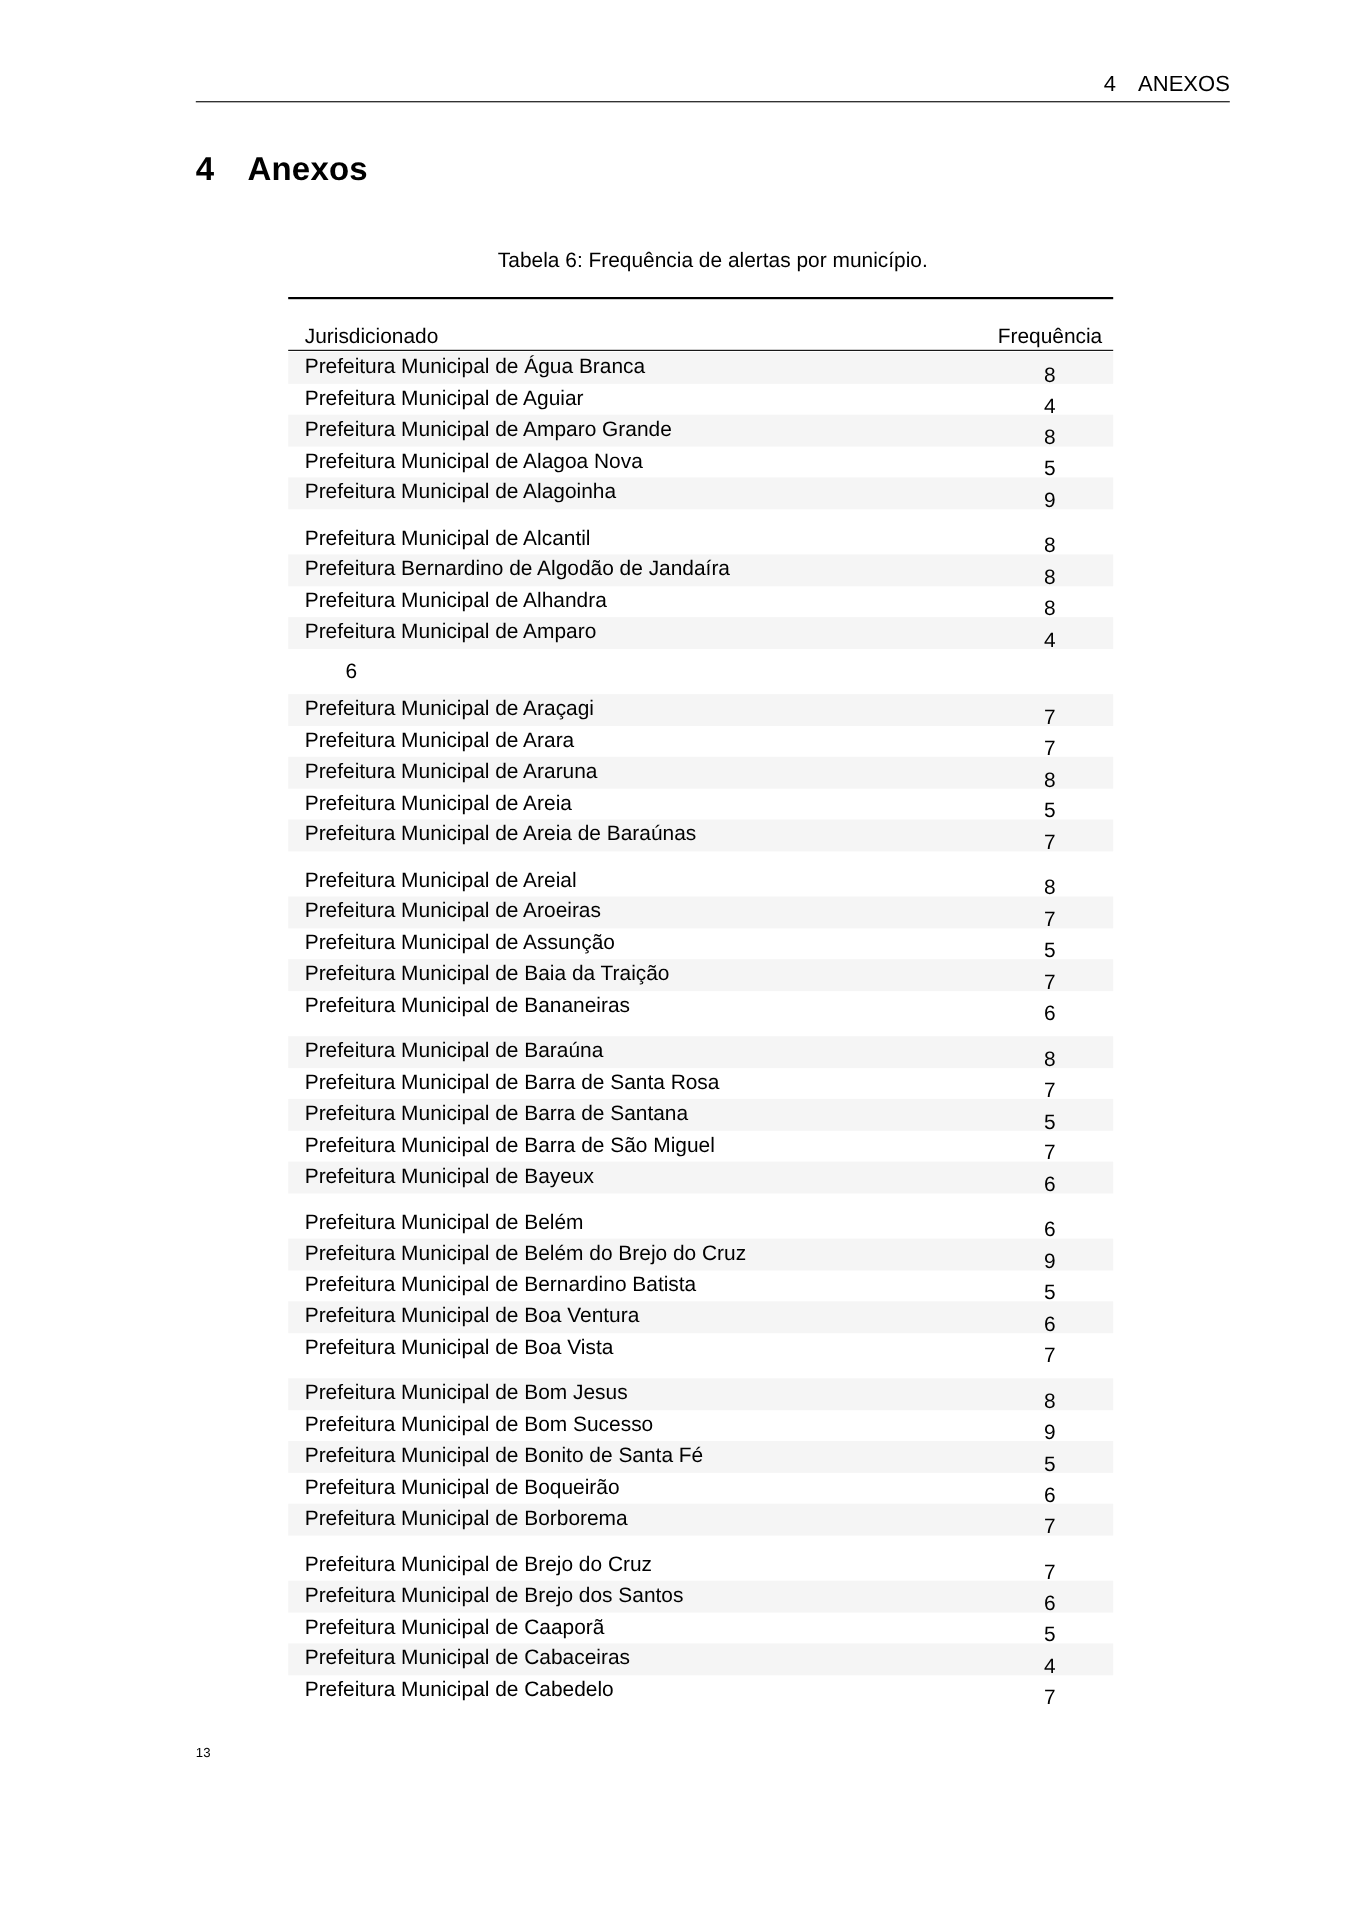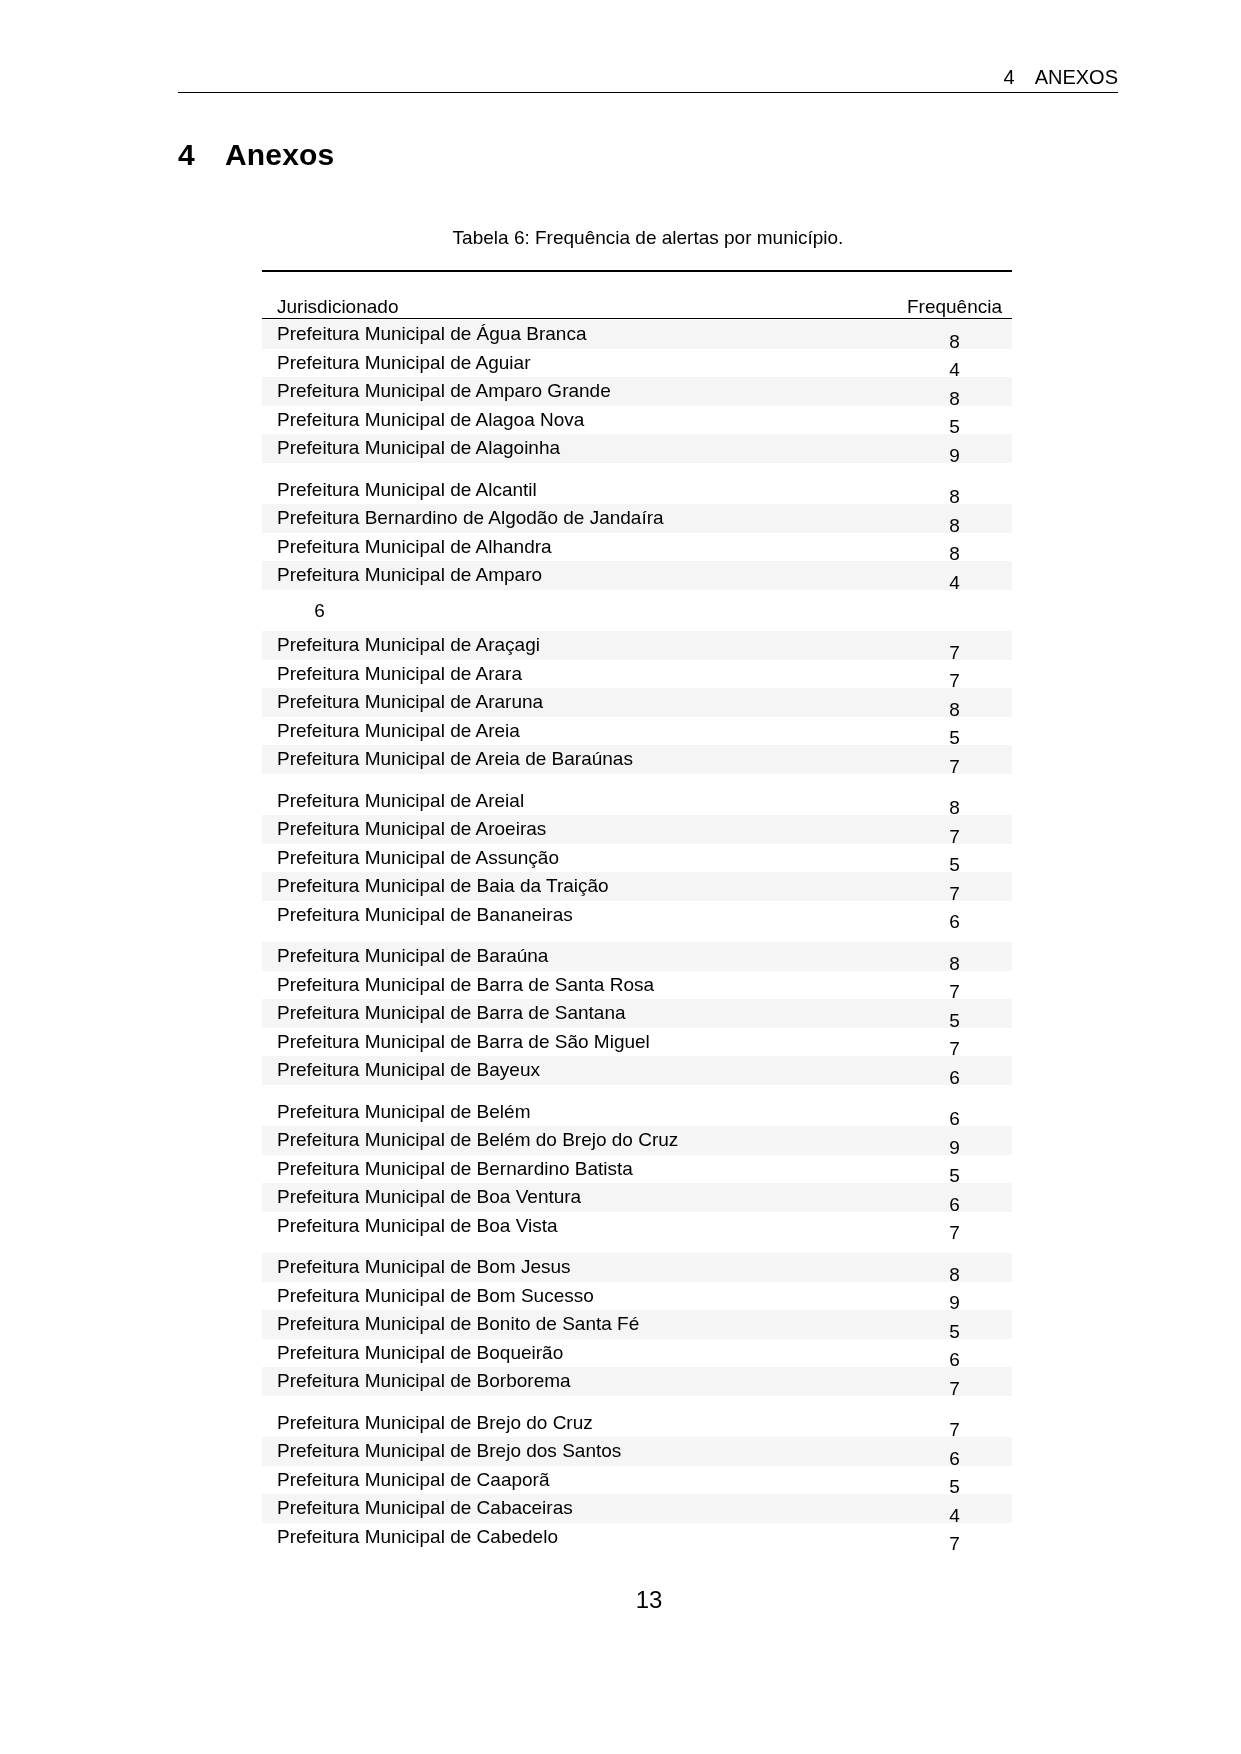--- a/index.html
+++ b/index.html
@@ -93,22 +93,22 @@
     height: 28.5px;
   }
   .row.odd { background: #f5f5f5; }
   .group-gap { height: 13px; }
   
   .page-number {
     position: absolute;
     top: 1586px;
     left: 178px;
     width: 942px;
-    text-align: center;
-    font-size: 24px;
+    text-align: left;
+    font-size: 12px;
   }
 </style>
 </head>
 <body>
 
 <div class="page">
 
   <div class="running-header">
     <span class="rh-num">4</span><span>ANEXOS</span>
   </div>

